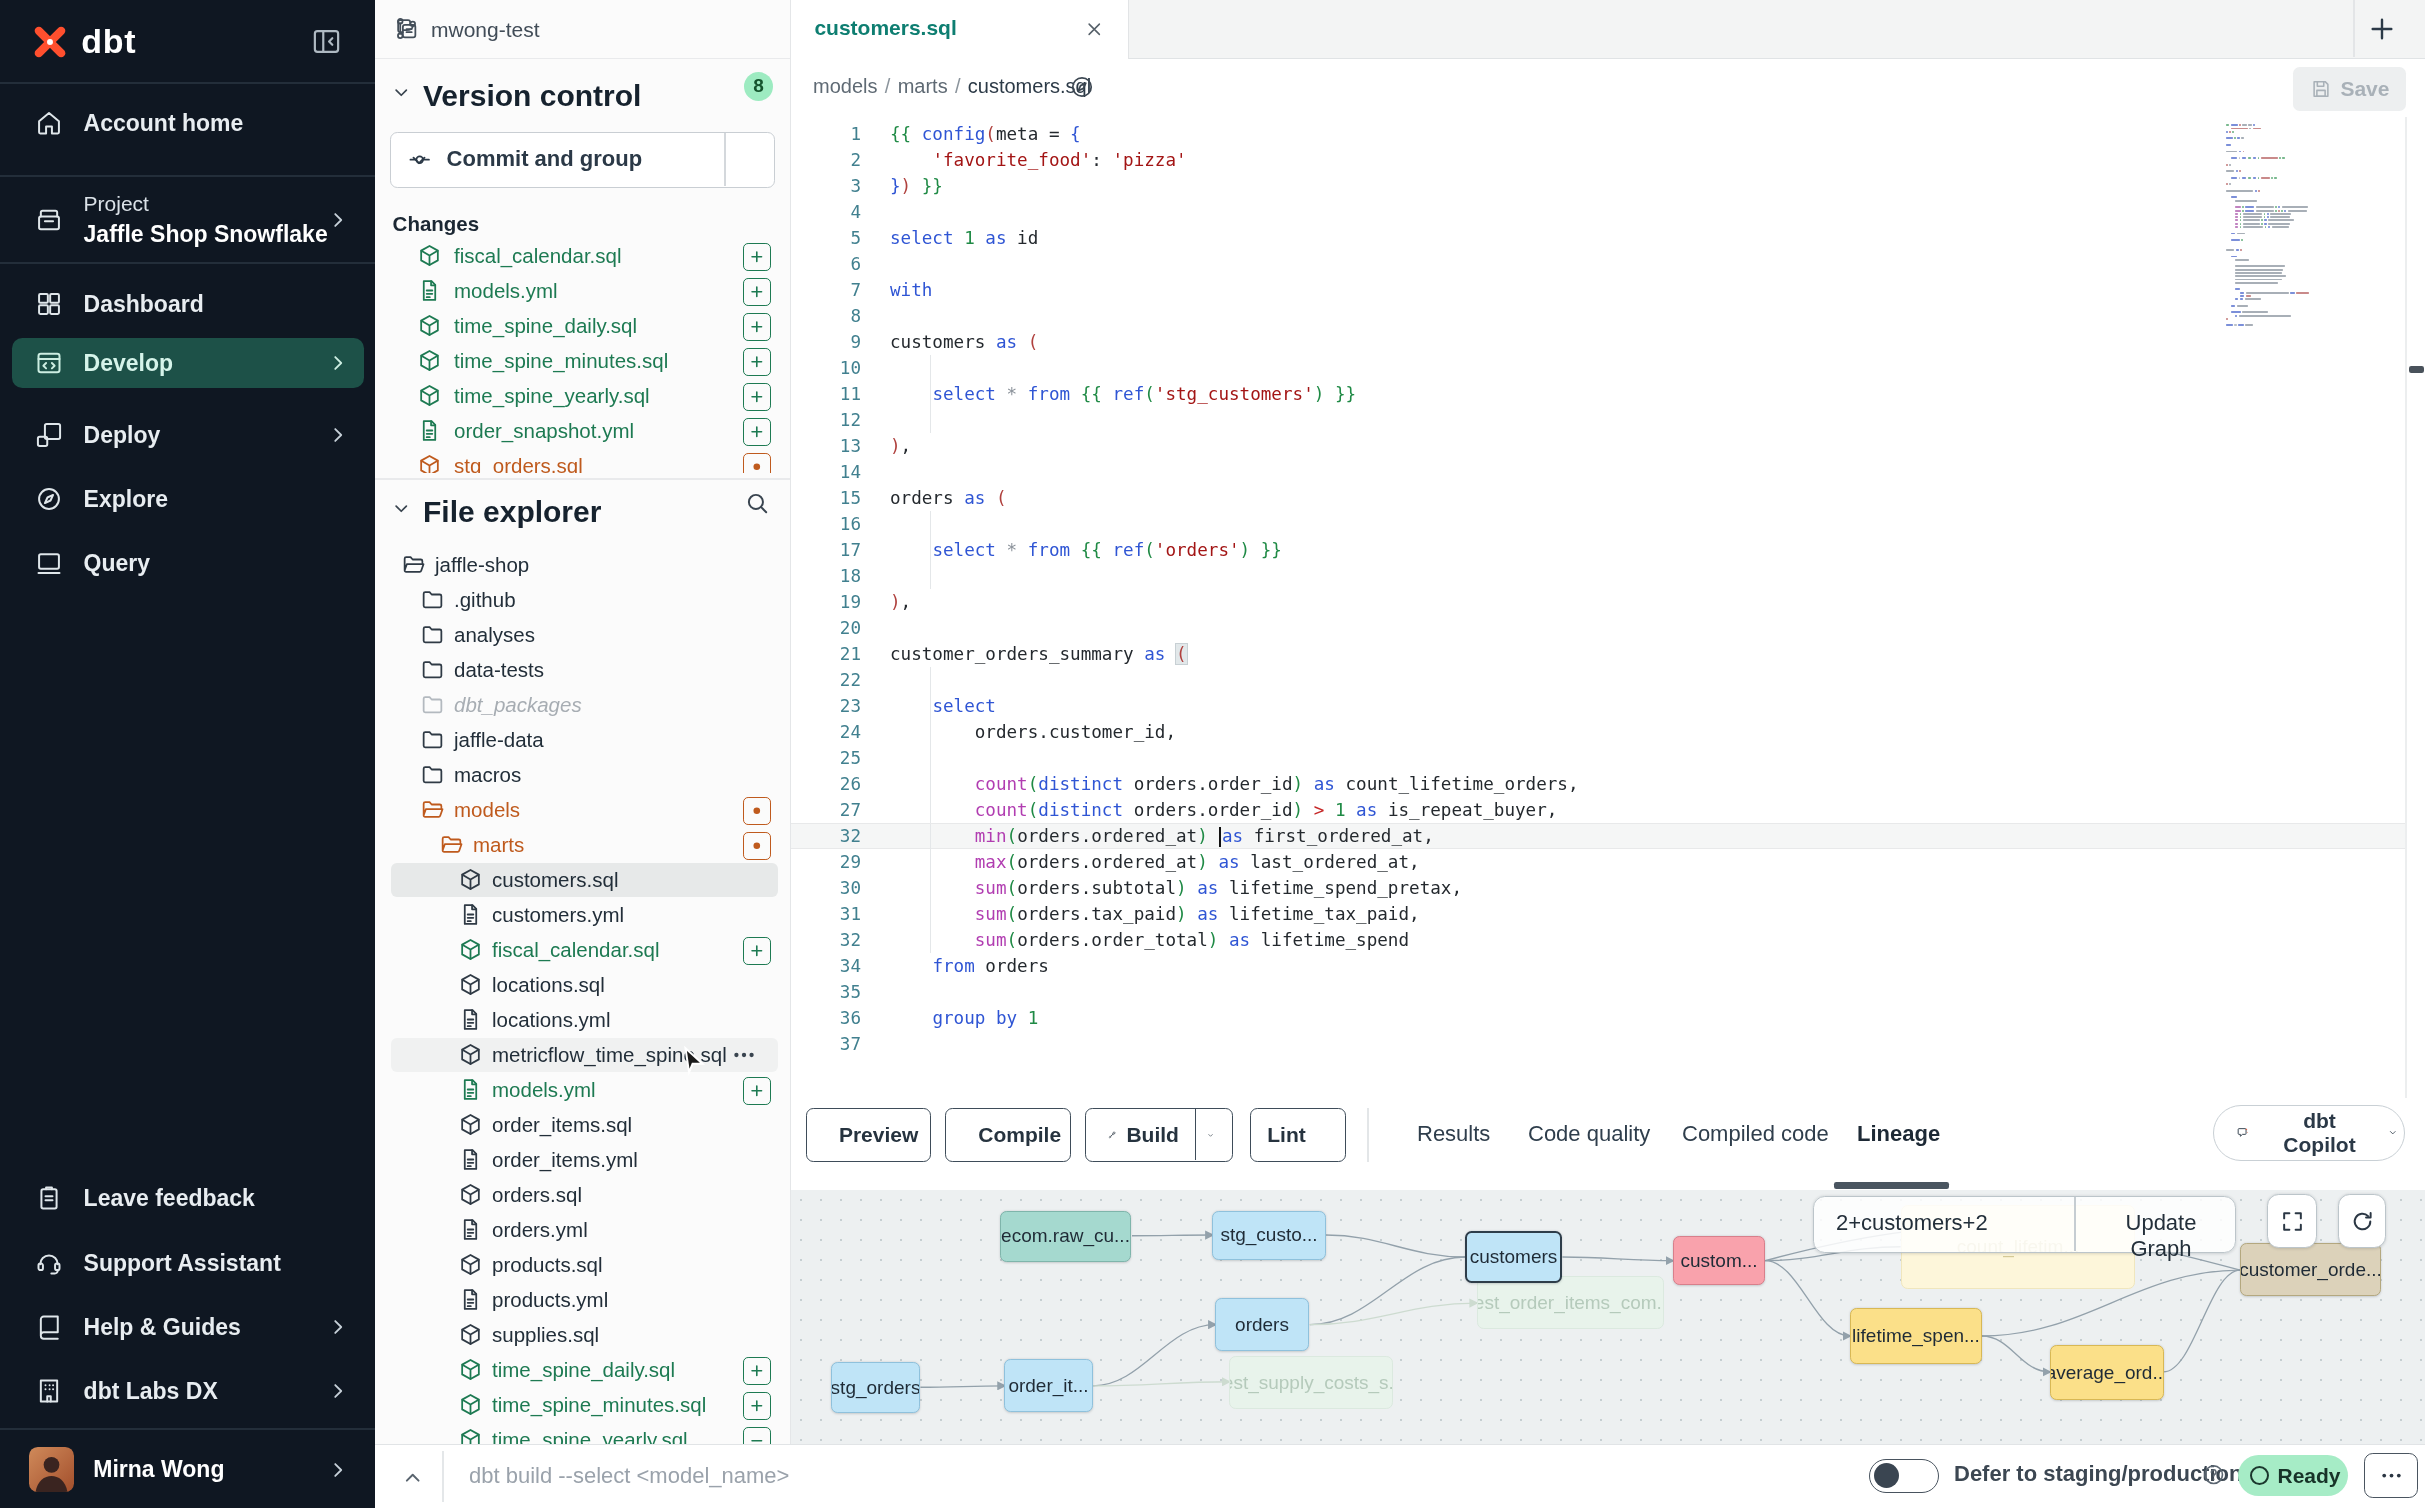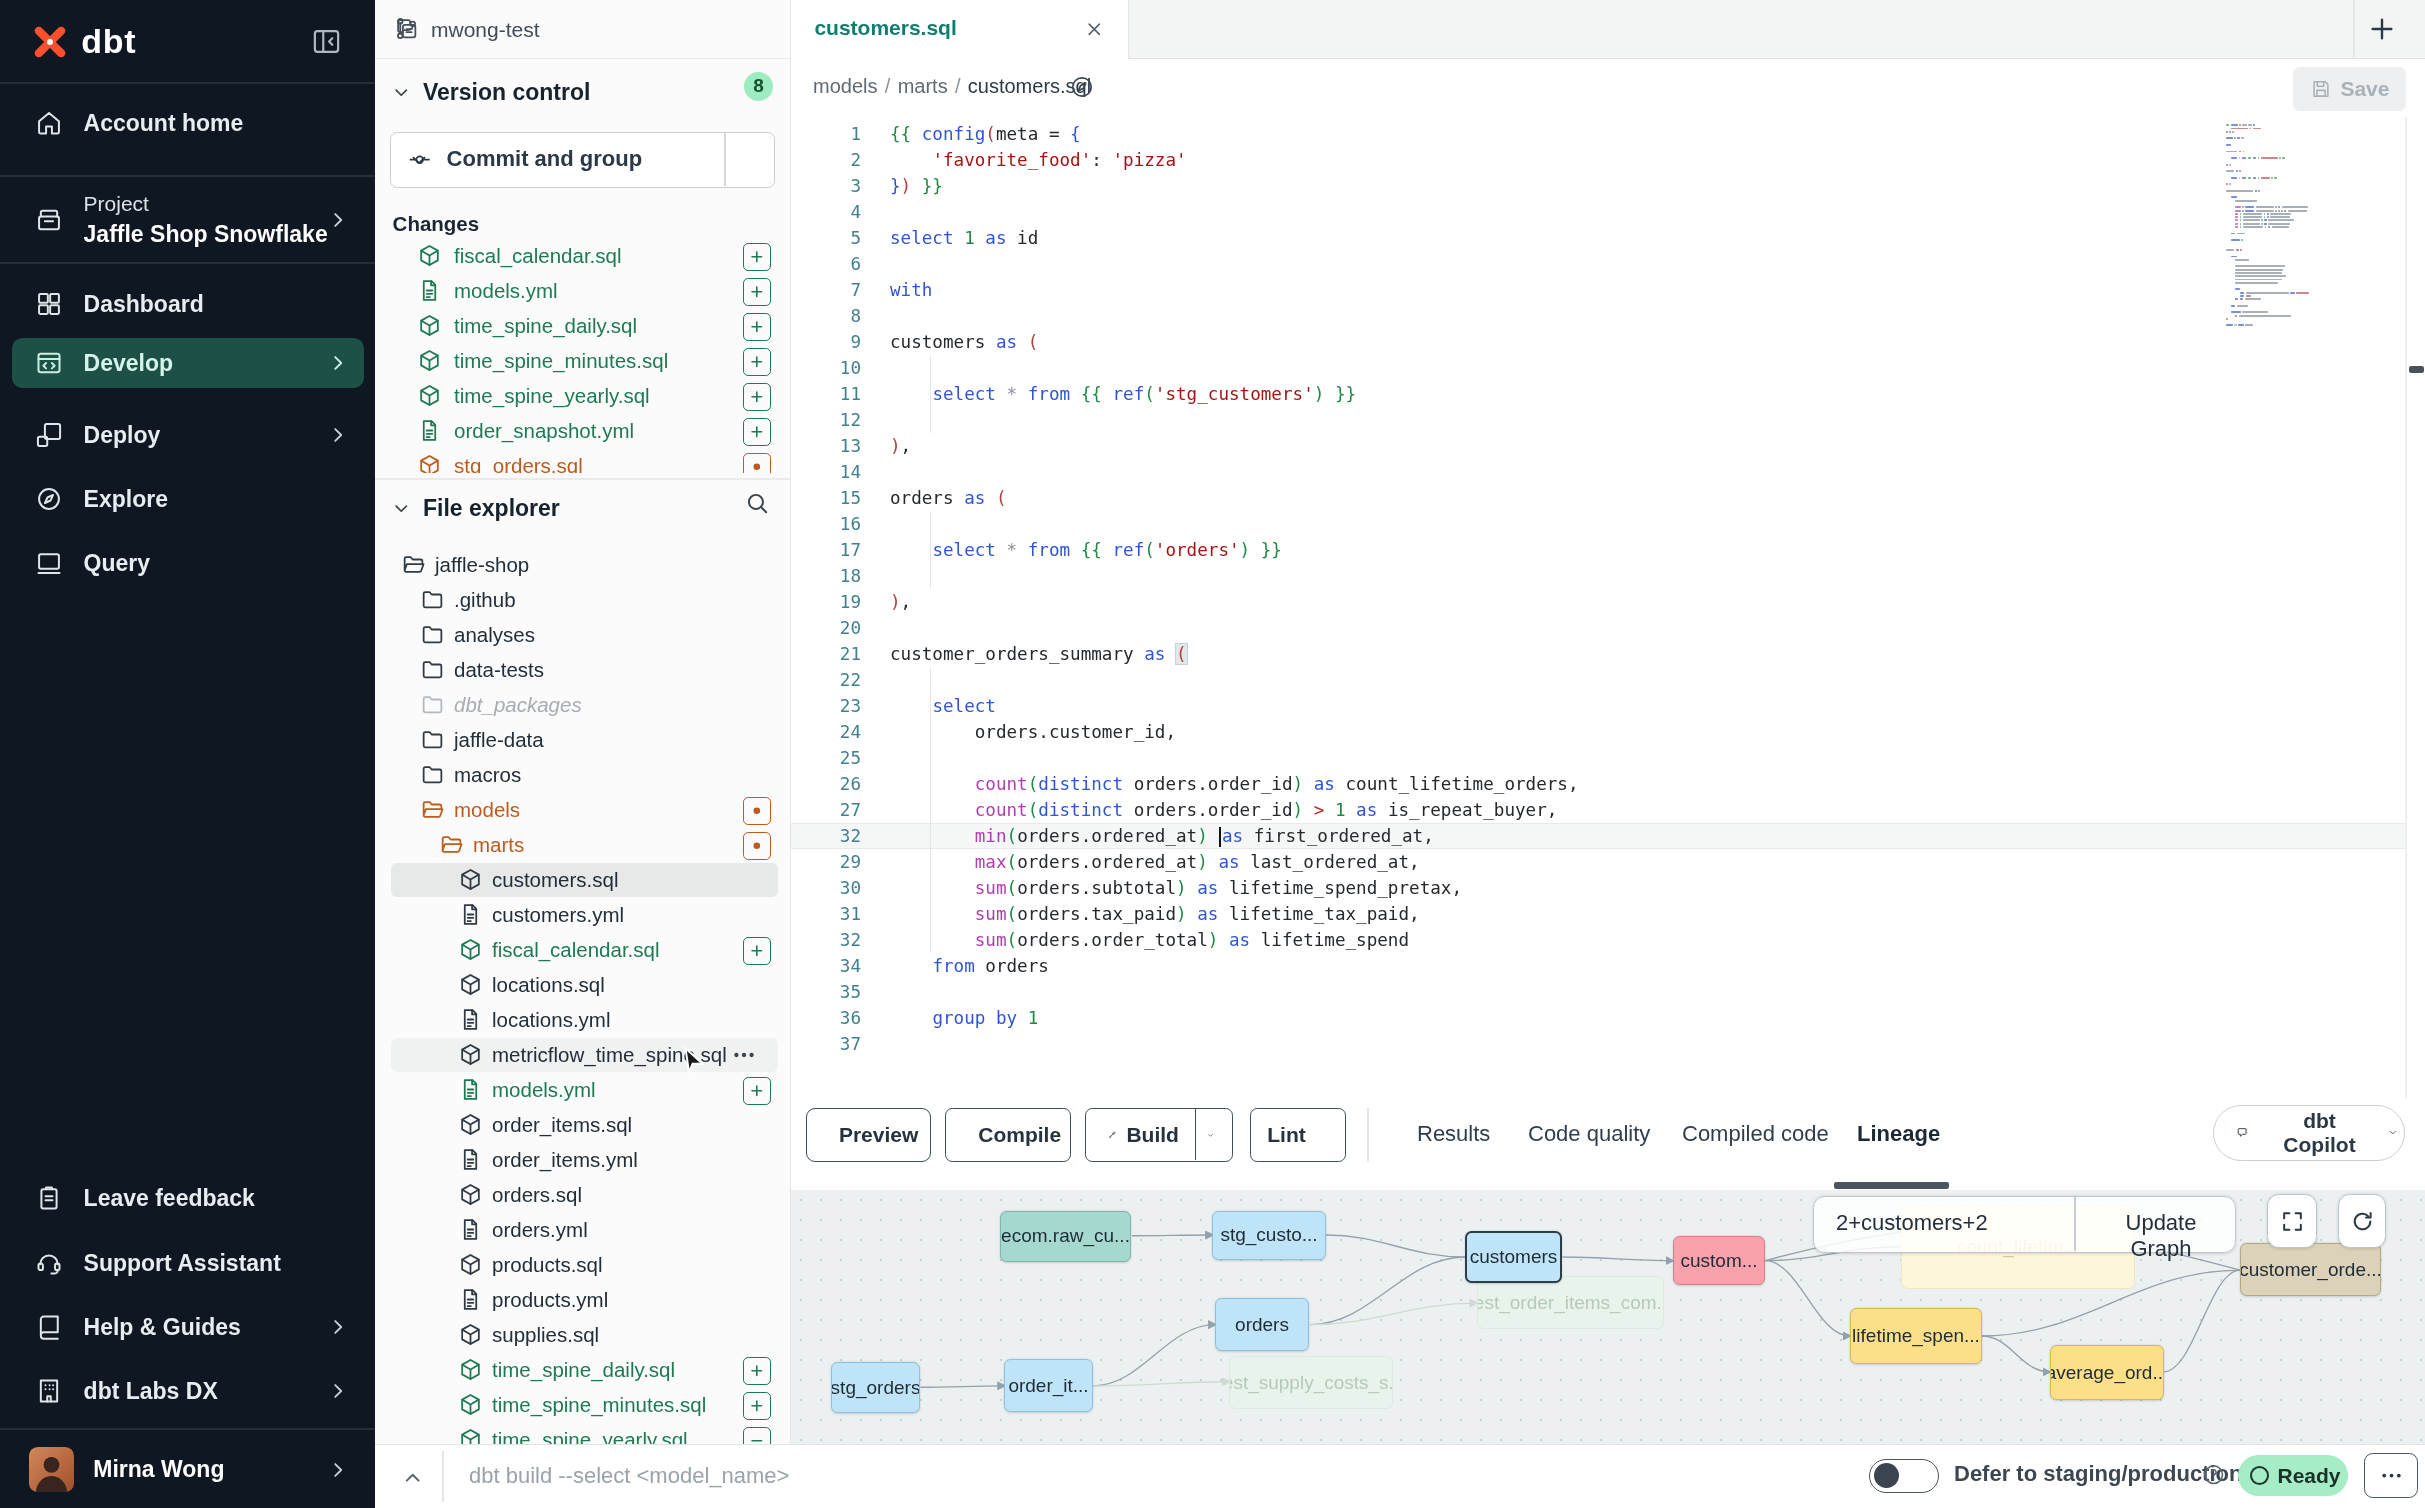--- a/index.html
+++ b/index.html
@@ -35,21 +35,21 @@
   #nav-user .chev{position:absolute;right:14.6px;width:22px;height:22px;color:#c6d0d8;}
 
   
   #panel{position:absolute;left:375px;top:0;width:416px;height:1444px;background:#fbfbfb;border-right:1.5px solid #e4e6e8;box-sizing:border-box;}
   #repo-row{position:absolute;left:0;top:0;width:100%;height:59px;border-bottom:1.5px solid #e9eaec;box-sizing:border-box;}
   #repo-row .icon{position:absolute;left:19px;top:16px;width:25px;height:25px;color:#434e59;}
   #repo-row .lbl{position:absolute;left:56px;top:17.6px;font-size:21px;color:#414c57;}
   #copy-btn{position:absolute;left:371px;top:13px;width:29px;height:29px;color:#39444f;}
   .sect-head{position:absolute;left:0;width:100%;height:44px;}
   .sect-head .chev{position:absolute;left:16px;top:11.7px;width:20.5px;height:20.5px;color:#39444f;}
-  .sect-head .ttl{position:absolute;left:48px;top:8.8px;font-size:23px;font-weight:bold;color:#16222e;}
+  .sect-head .ttl{position:absolute;left:48px;top:8.8px;font-size:30px;font-weight:bold;color:#16222e;}
   #vc-badge{position:absolute;left:369px;top:1.5px;width:29px;height:29px;border-radius:50%;background:#9debc1;color:#14532d;font-size:19px;font-weight:bold;display:flex;align-items:center;justify-content:center;}
   #fe-search{position:absolute;left:369px;top:4.4px;width:26px;height:26px;color:#39444f;}
   #commit-btn{position:absolute;left:14.6px;top:132px;width:385px;height:56px;background:#fff;border:1.5px solid #c9ced3;border-radius:7.3px;box-sizing:border-box;}
   #commit-btn .icon{position:absolute;left:17.6px;top:14.6px;width:23.4px;height:23.4px;color:#2b3947;}
   #commit-btn .lbl{position:absolute;left:56px;top:13px;font-size:22px;font-weight:600;color:#2b3947;}
   #commit-btn .seg{position:absolute;right:48px;top:0;width:1.5px;height:53px;background:#d4d8dc;}
   #commit-btn .chev{position:absolute;right:11.7px;top:16px;width:22px;height:22px;color:#2b3947;}
   #changes-label{position:absolute;left:17.6px;top:212px;font-size:20.5px;font-weight:bold;color:#1b2733;}
   #changes{position:absolute;left:0;top:239px;width:100%;height:234px;overflow:hidden;}
   .chrow{position:relative;height:35px;}
@@ -1235,21 +1235,21 @@
             <span class="mmseg mm-k" style="width: 5.7px; margin-right: 1.5px;"></span>
             <span class="mmseg mm-p" style="width: 8px; margin-right: 1.5px;"></span>
           </div>
         </div>
       <div id="editor-redge"></div>
       <div id="vscroll-dash"></div>
     </div>
 
     <div id="actionbar">
       <div id="ab-buttons">
-          <button class="abtn" style="left: 14.6px; width: 125px; border-radius: 9px;">
+          <button class="abtn" style="left: 14.6px; width: 125px;">
             <span class="icon">
               <svg viewBox="0 0 24 24" fill="none" stroke="currentColor" stroke-width="1.7" stroke-linecap="round" stroke-linejoin="round">
                 <rect x="3" y="4.5" width="18" height="15" rx="1.5"></rect>
                 <path d="M3 9.5h18M9 9.5V19.5M15 9.5V19.5"></path>
                 <path d="M3.8 5.2h16.4v3.5H3.8z" fill="currentColor" stroke="none"></path>
               </svg>
             </span>
             <span class="lbl">Preview</span>
           </button>
           <button class="abtn" style="left: 154px; width: 126px;">

